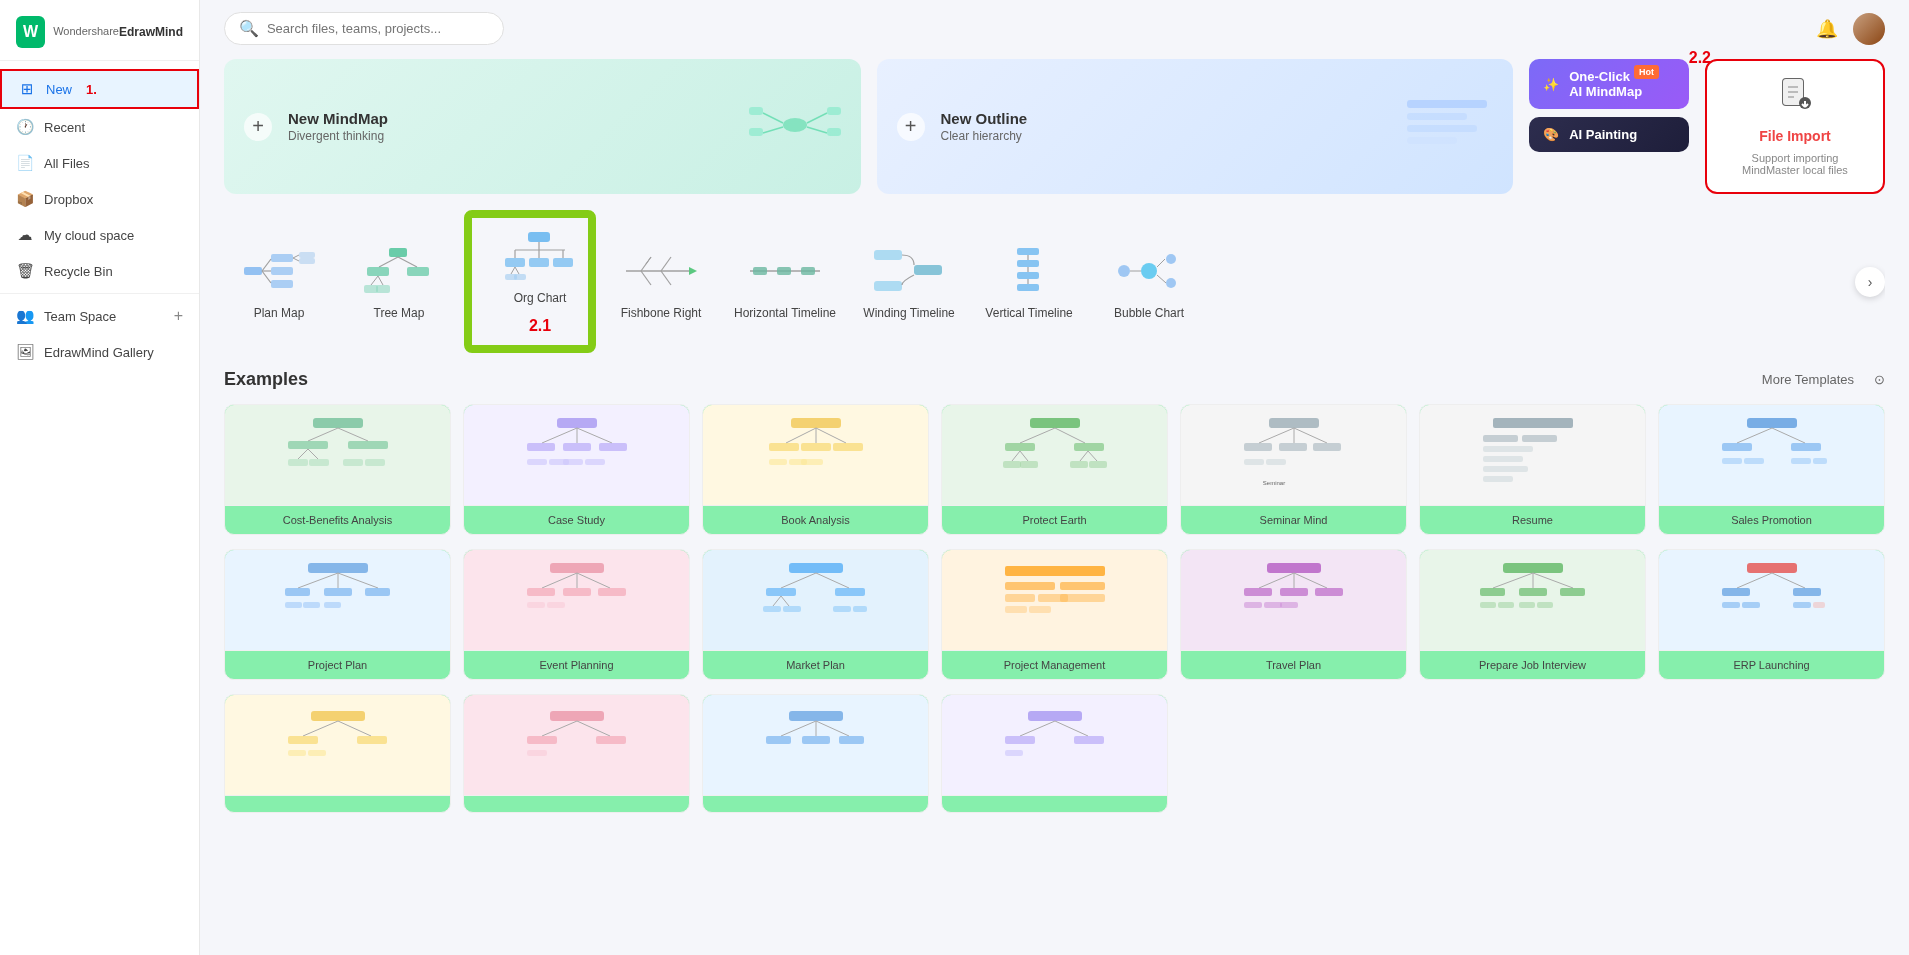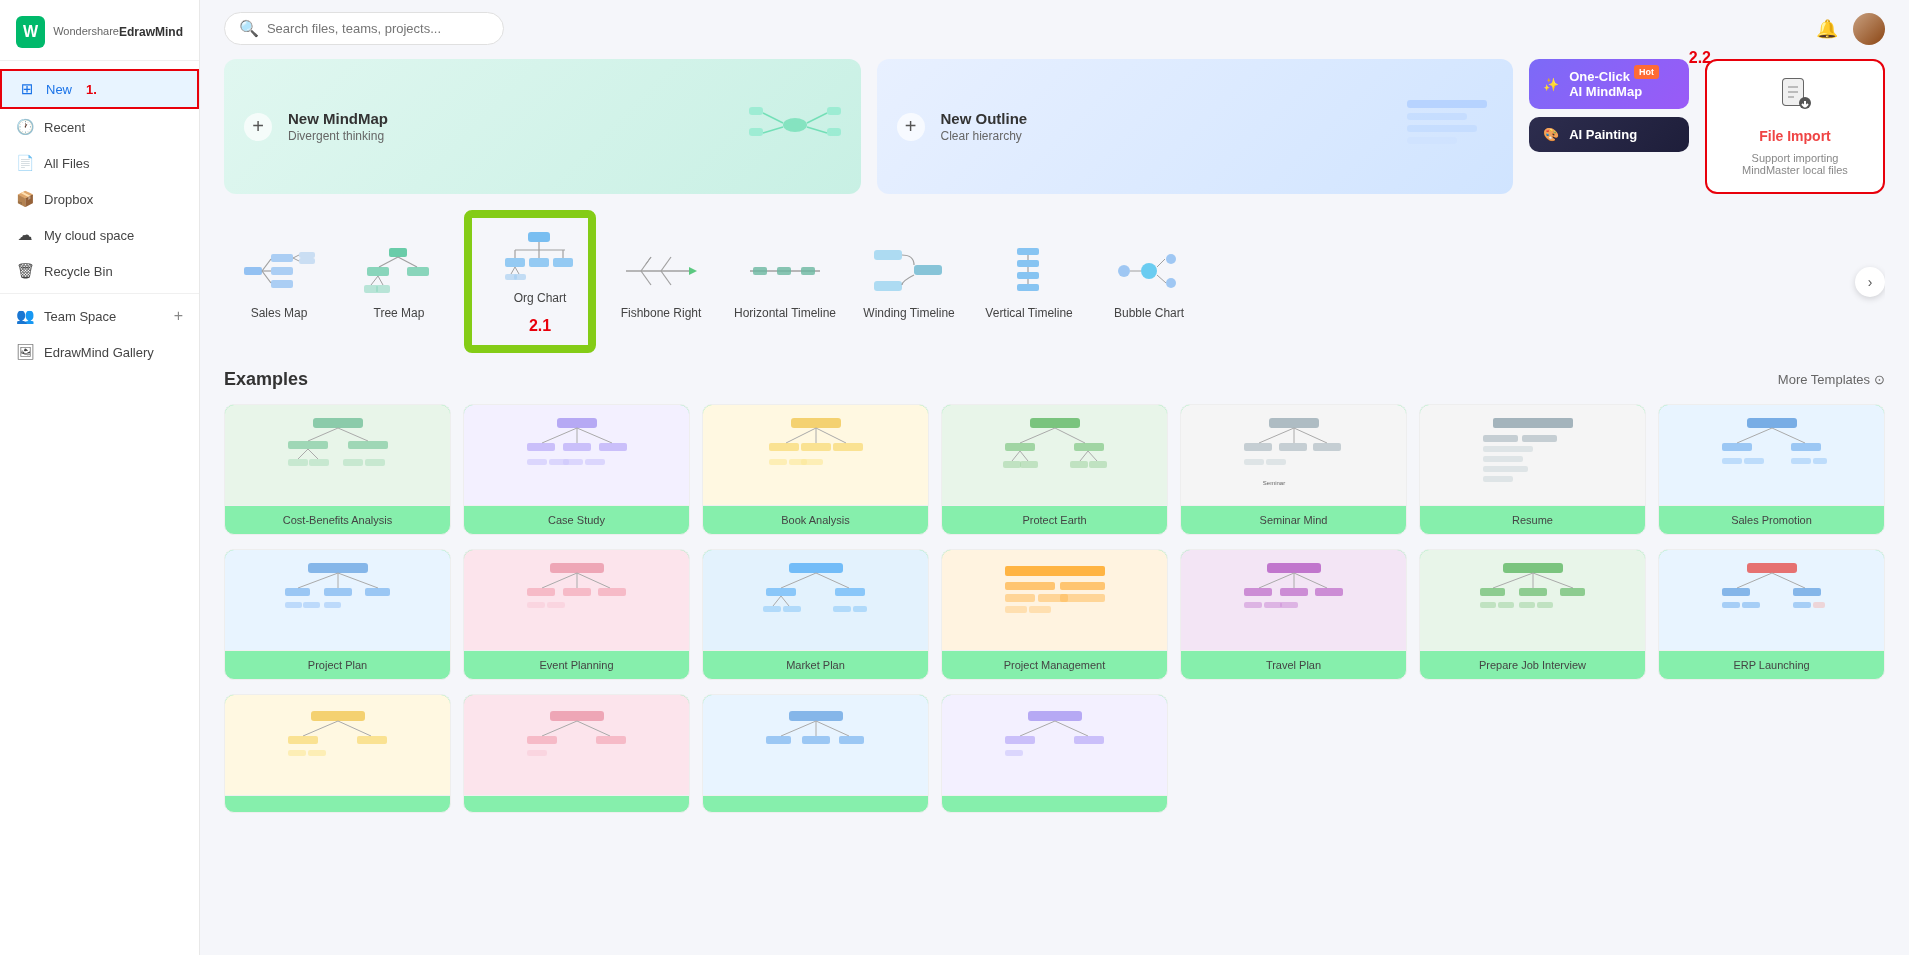--- a/index.html
+++ b/index.html
@@ -213,21 +213,21 @@
 
     
     .examples-section { padding: 0 24px 16px; }
     .examples-header {
       display: flex;
       justify-content: space-between;
       align-items: center;
       margin-bottom: 14px;
     }
     .examples-header h2 { font-size: 18px; font-weight: 600; color: #333; }
-    .more-templates { font-size: 13px; color: #666; display: flex; align-items: center; gap: 4px; cursor: pointer; }
+    .more-templates { font-size: 13px; color: #666; display: flex; align-items: center; gap: 20px; cursor: pointer; }
     .more-templates span { color: #666; }
 
     .examples-grid {
       display: grid;
       grid-template-columns: repeat(7, 1fr);
       gap: 12px;
       margin-bottom: 14px;
     }
     .example-card {
       background: #86efac;
@@ -419,21 +419,21 @@
             <line x1="23" y1="26" x2="32" y2="38" stroke="#a0a0a0" stroke-width="1.2"></line>
             <rect x="32" y="9" width="22" height="8" rx="2" fill="#7ab4f0" opacity="0.6"></rect>
             <rect x="32" y="22" width="22" height="8" rx="2" fill="#7ab4f0" opacity="0.6"></rect>
             <rect x="32" y="35" width="22" height="8" rx="2" fill="#7ab4f0" opacity="0.6"></rect>
             <line x1="54" y1="13" x2="60" y2="10" stroke="#a0a0a0" stroke-width="1"></line>
             <line x1="54" y1="13" x2="60" y2="16" stroke="#a0a0a0" stroke-width="1"></line>
             <rect x="60" y="7" width="16" height="6" rx="2" fill="#b8d4f0" opacity="0.7"></rect>
             <rect x="60" y="13" width="16" height="6" rx="2" fill="#b8d4f0" opacity="0.7"></rect>
           </svg>
         </div>
-        <span class="template-label">Sales Map</span>
+        <span class="template-label">Plan Map</span>
       </div>
 
       <div class="template-item">
         <div class="template-icon">
           <svg class="tpl-svg" viewBox="0 0 80 52">
             <rect x="30" y="3" width="18" height="9" rx="2" fill="#5bc8a0" opacity="0.9"></rect>
             <line x1="39" y1="12" x2="20" y2="22" stroke="#a0a0a0" stroke-width="1.2"></line>
             <line x1="39" y1="12" x2="58" y2="22" stroke="#a0a0a0" stroke-width="1.2"></line>
             <rect x="8" y="22" width="22" height="9" rx="2" fill="#5bc8a0" opacity="0.7"></rect>
             <rect x="48" y="22" width="22" height="9" rx="2" fill="#5bc8a0" opacity="0.7"></rect>

